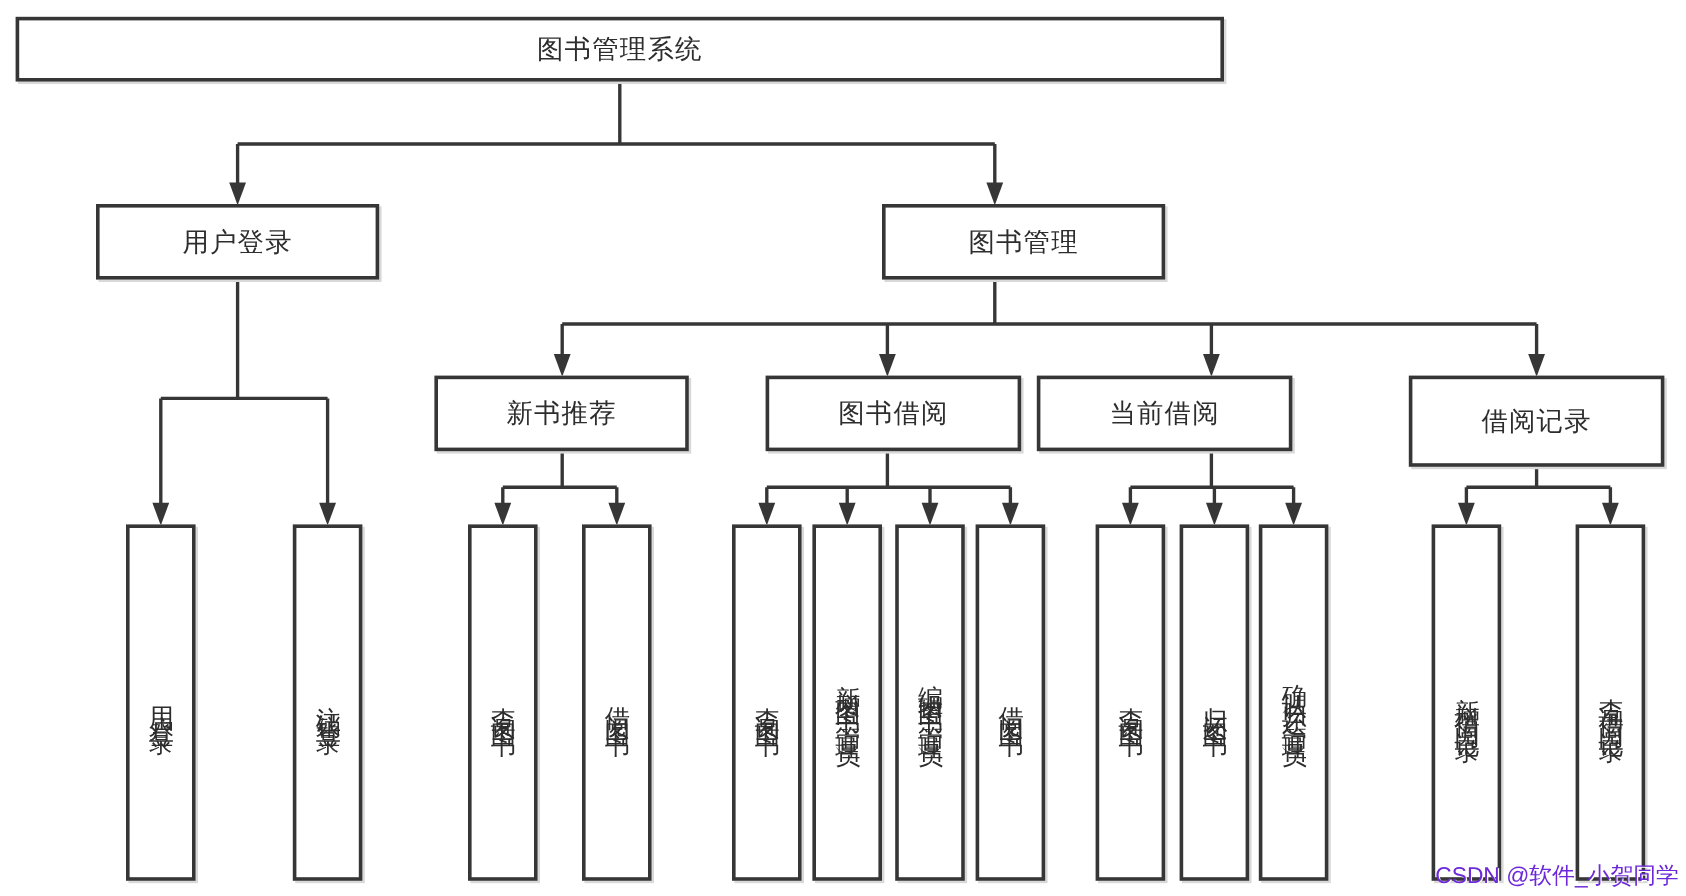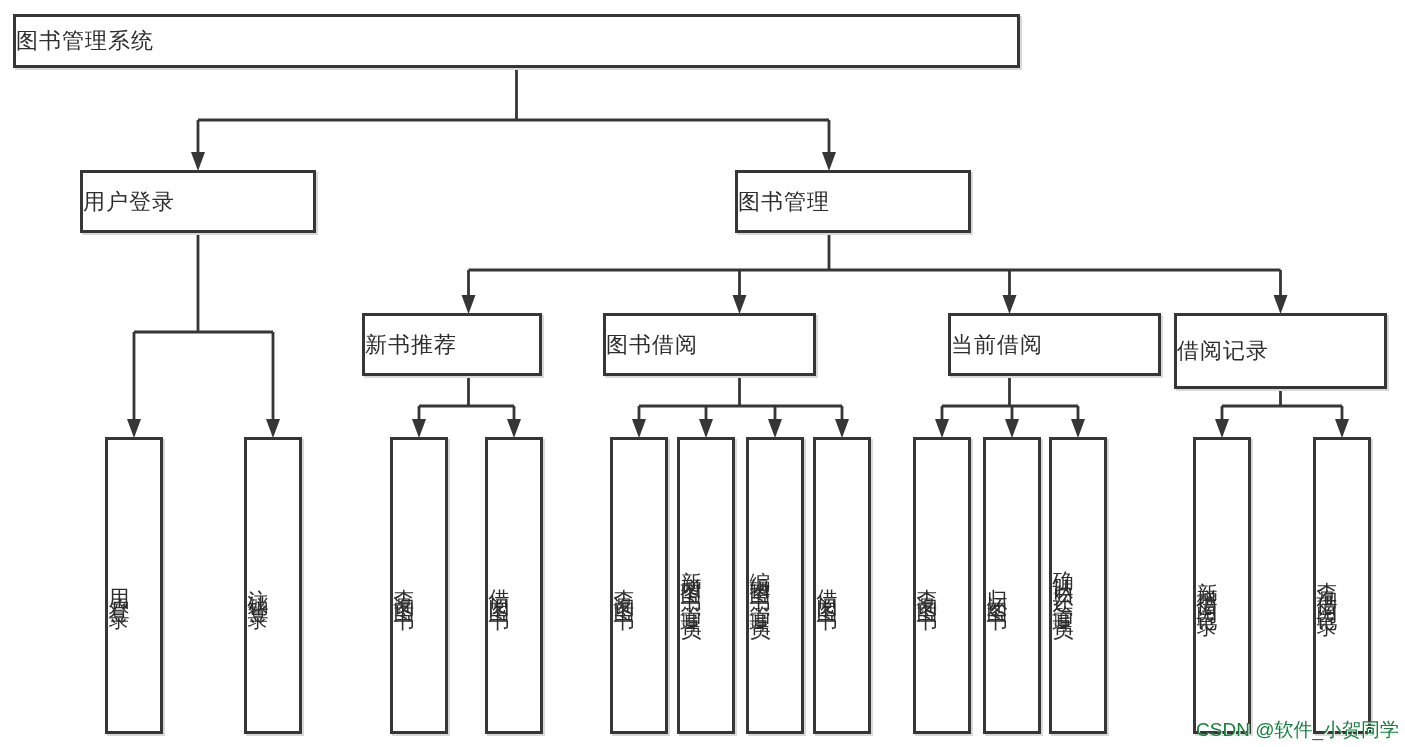--- a/index.html
+++ b/index.html
@@ -3,42 +3,42 @@
 <meta charset="utf-8">
 <style>
   html,body{margin:0;padding:0;}
   body{
     width:1405px;height:747px;position:relative;overflow:hidden;
     background:#ffffff;color:#2d2d2d;
     font-family:"Liberation Sans","DejaVu Sans",sans-serif;
   }
   .box{
     position:absolute;background:#ffffff;border:3px solid #363636;
-    box-sizing:border-box;display:flex;align-items:center;justify-content:flex-start;
+    box-sizing:border-box;display:flex;align-items:center;justify-content:center;
     box-shadow:2px 2px 0 #d9d9d9;
   }
   .hlabel{font-size:22px;letter-spacing:1px;white-space:nowrap;}
   .vbox .vlabel{
     writing-mode:vertical-lr;text-orientation:mixed;
     font-size:21px;letter-spacing:7px;line-height:1.1;
   }
   svg.wires{position:absolute;left:0;top:0;pointer-events:none;}
   .wires path{stroke:#363636;stroke-width:2.8;fill:none;}
   .wires polygon{fill:#363636;stroke:none;}
   .watermark{
     position:absolute;right:6px;bottom:4px;font-size:19px;
-    color:#15803d;text-shadow:1px 1px 0 #ffffff;white-space:nowrap;
+    color:#6d28d9;text-shadow:1px 1px 0 #ffffff;white-space:nowrap;
   }
   
   #n-root{left:13px;top:14px;width:1007px;height:54px;}
   #n-user-login{left:80px;top:170px;width:236px;height:63px;}
   #n-book-mgmt{left:735px;top:170px;width:236px;height:63px;}
-  #n-new-book{left:362px;top:313px;width:180px;height:63px;}
-  #n-borrowing{left:603px;top:313px;width:213px;height:63px;}
-  #n-current{left:948px;top:313px;width:213px;height:63px;}
+  #n-new-book{left:362px;top:313px;width:212px;height:63px;}
+  #n-borrowing{left:638px;top:313px;width:213px;height:63px;}
+  #n-current{left:864px;top:313px;width:213px;height:63px;}
   #n-records{left:1174px;top:313px;width:213px;height:76px;}
   .leaf{top:437px;width:58px;height:297px;}
   #l-0{left:105px;} #l-1{left:244px;}
   #l-2{left:390px;} #l-3{left:485px;}
   #l-4{left:610px;} #l-5{left:677px;} #l-6{left:746px;} #l-7{left:813px;}
   #l-8{left:913px;} #l-9{left:983px;} #l-10{left:1049px;}
   #l-11{left:1193px;} #l-12{left:1313px;}
 </style>
 </head>
 <body>

